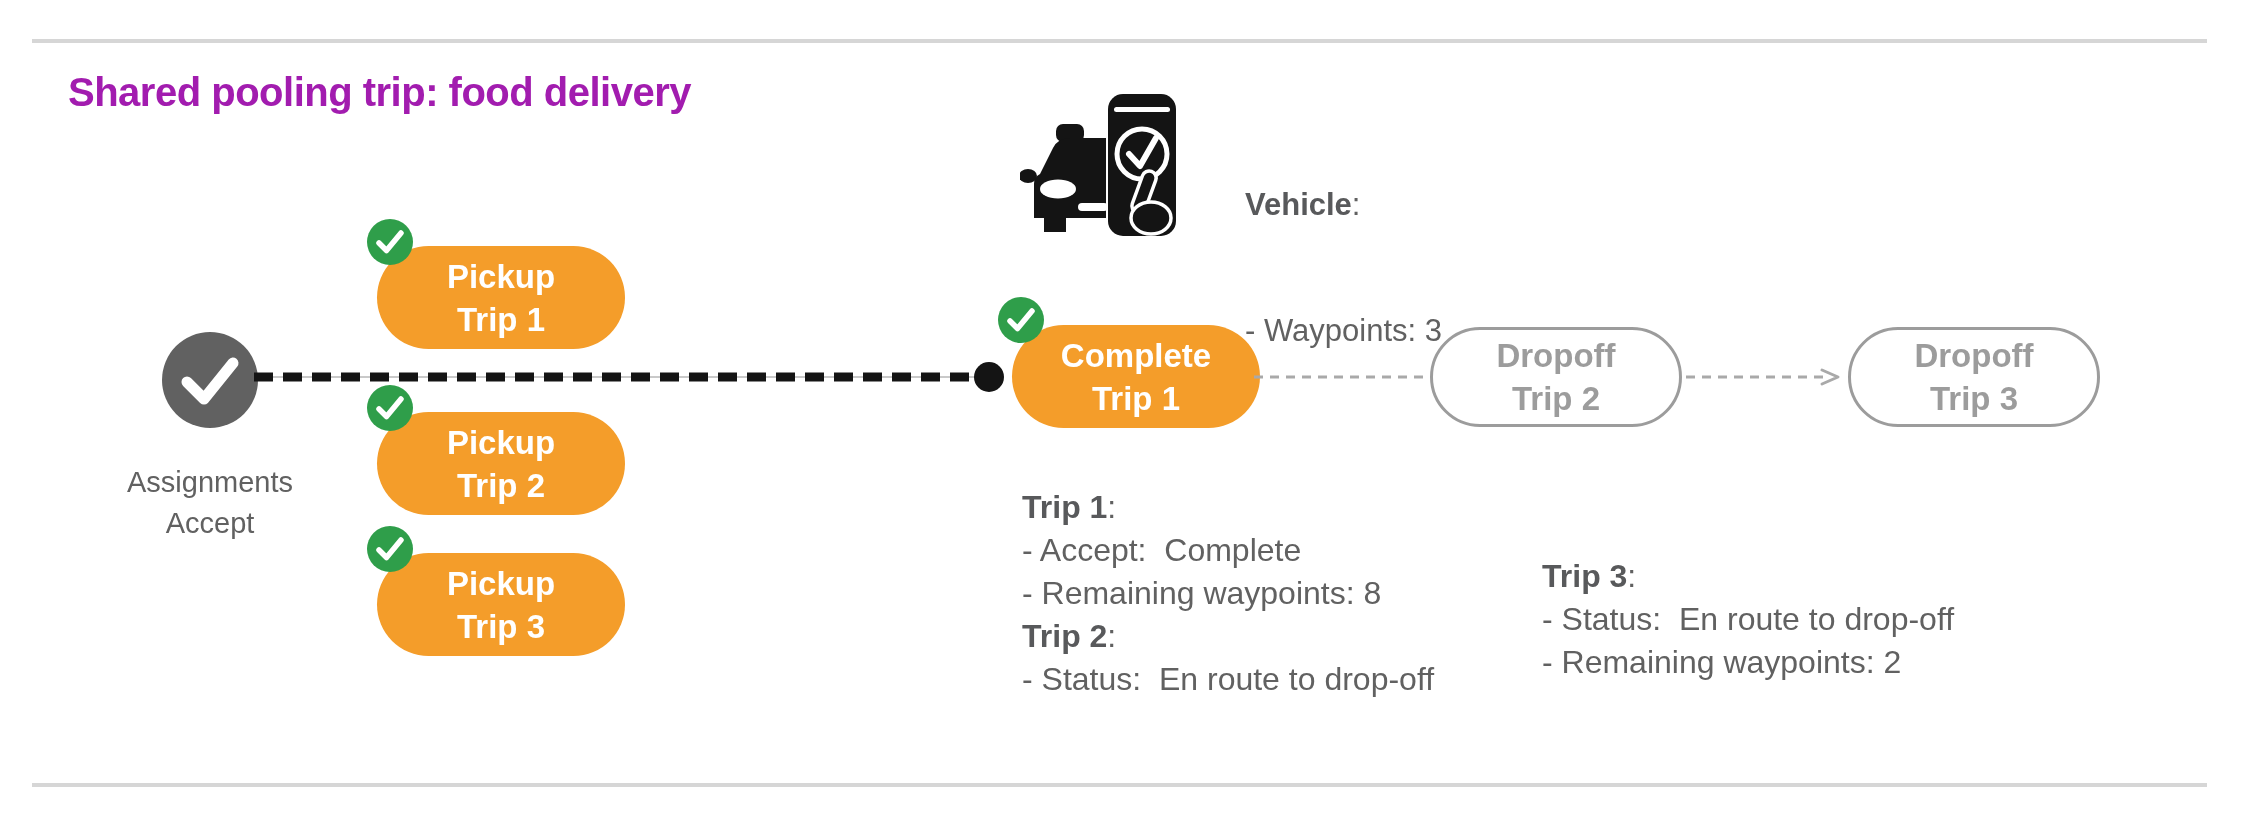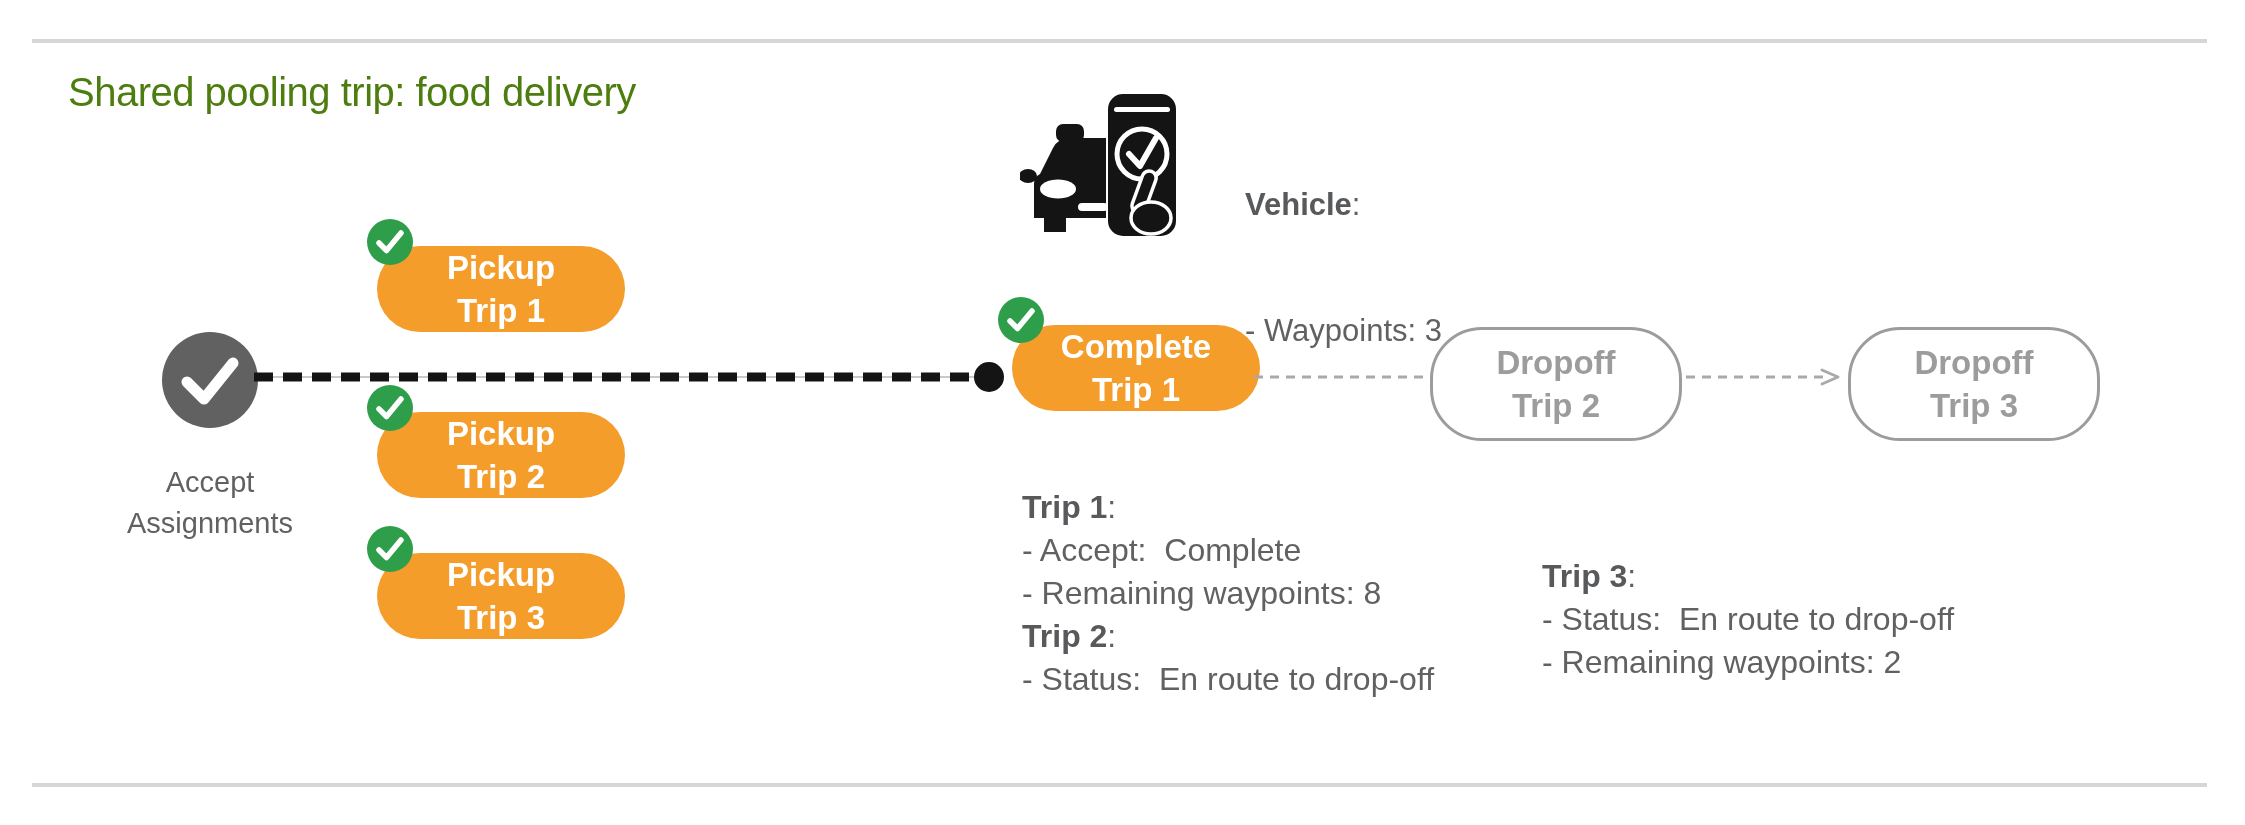--- a/index.html
+++ b/index.html
@@ -3,22 +3,22 @@
 <meta charset="utf-8">
 <style>
   html,body{margin:0;padding:0;background:#ffffff;}
   body{font-family:"Liberation Sans", sans-serif;}
   #canvas{position:relative;width:2245px;height:825px;background:#fff;overflow:hidden;}
 
   .divider{position:absolute;left:32px;width:2175px;height:4px;background:#D6D6D6;}
   .divider.top{top:39px;}
   .divider.bottom{top:783px;}
 
-  .title{position:absolute;left:68px;top:70px;font-size:40px;font-weight:normal;
-         letter-spacing:-0.5px;color:#4d7c0f;white-space:nowrap;}
+  .title{position:absolute;left:68px;top:70px;font-size:40px;font-weight:bold;
+         letter-spacing:-0.5px;color:#a21caf;white-space:nowrap;}
 
   
   .vehicle-icon{position:absolute;left:1020px;top:88px;width:170px;height:160px;}
   .vehicle-info{position:absolute;left:1245px;top:100px;font-size:31px;line-height:42px;
                 color:#616161;white-space:pre-wrap;}
   .bold{font-weight:bold;color:#58595B;}
 
   
   .start-node{position:absolute;left:162px;top:332px;width:96px;height:96px;border-radius:50%;
               background:#616161;display:flex;align-items:center;justify-content:center;}
@@ -27,25 +27,25 @@
 
   
   .rail-underlay{position:absolute;left:256px;top:376px;width:722px;height:2px;background:#C9C9C9;}
   .rail-black{position:absolute;left:250px;top:372px;width:730px;height:10px;}
   .route-dot{position:absolute;left:974px;top:362px;width:30px;height:30px;border-radius:50%;background:#141414;}
   .conn{position:absolute;top:368px;height:18px;}
   .conn.one{left:1252px;width:176px;}
   .conn.two{left:1684px;width:162px;}
 
   
-  .pill{position:absolute;box-sizing:border-box;width:248px;height:86px;border-radius:52px;
+  .pill{position:absolute;box-sizing:border-box;width:248px;height:103px;border-radius:52px;
         display:flex;flex-direction:column;align-items:center;justify-content:center;
         font-size:33px;font-weight:bold;line-height:43px;text-align:center;}
   .pill.orange{background:#F49D2A;color:#ffffff;}
-  .pill.outline{width:252px;height:114px;background:#ffffff;border:3px solid #9C9C9C;color:#9C9C9C;}
+  .pill.outline{width:252px;height:100px;background:#ffffff;border:3px solid #9C9C9C;color:#9C9C9C;}
   .pill.p1{left:377px;top:246px;}
   .pill.p2{left:377px;top:412px;}
   .pill.p3{left:377px;top:553px;}
   .pill.complete{left:1012px;top:325px;}
   .pill.d2{left:1430px;top:327px;}
   .pill.d3{left:1848px;top:327px;}
 
   .badge{position:absolute;width:46px;height:46px;border-radius:50%;background:#2F9E4A;
          display:flex;align-items:center;justify-content:center;}
   .badge.b1{left:367px;top:219px;}
@@ -92,22 +92,22 @@
     <div><span class="bold">Vehicle</span><span>:</span></div>
     <div class="status-line">- Waypoints: 3</div>
   </div>
 
   <div class="start-node">
     <svg width="96" height="96" viewBox="0 0 96 96">
       <path d="M25,50 L42,67 L71,31" fill="none" stroke="#ffffff" stroke-width="11" stroke-linecap="round" stroke-linejoin="round"></path>
     </svg>
   </div>
   <div class="start-label">
+    <div>Assignments</div>
     <div>Accept</div>
-    <div>Assignments</div>
   </div>
 
   <div class="rail-underlay"></div>
   <svg class="rail-black" viewBox="0 0 730 10" xmlns="http://www.w3.org/2000/svg">
     <line x1="4" y1="5" x2="726" y2="5" stroke="#141414" stroke-width="9" stroke-dasharray="19 10"></line>
   </svg>
   <div class="route-dot"></div>
 
   <div class="pill orange p1">
     <span>Pickup</span>

